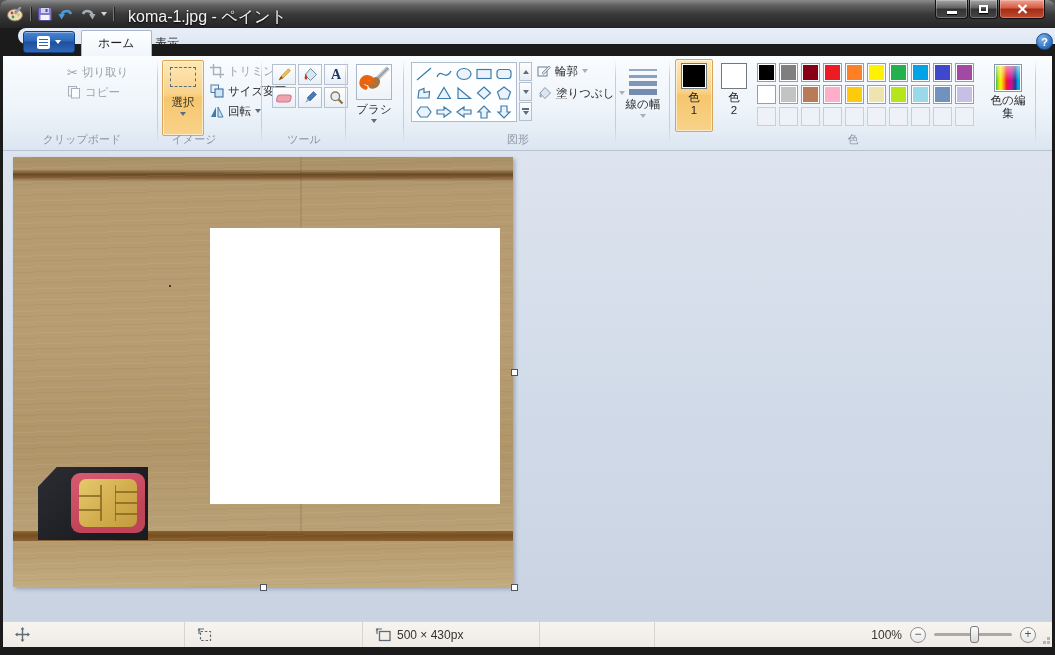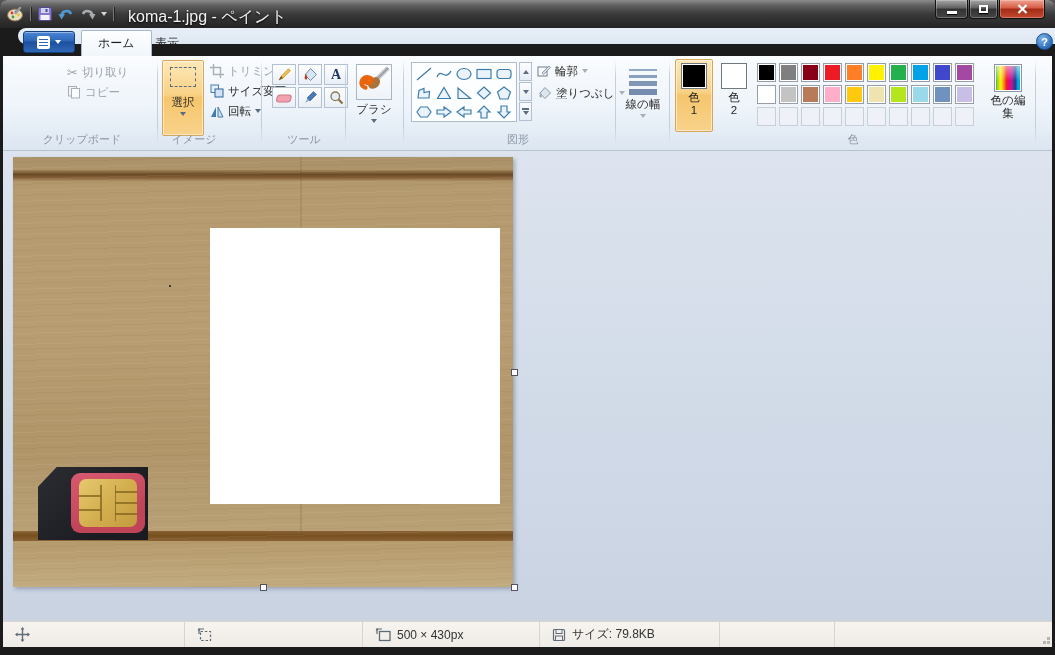--- a/index.html
+++ b/index.html
@@ -495,26 +495,30 @@
       </svg>
     </div>
     <div class="ssec" style="width:177px">
       <svg width="16" height="14" viewBox="0 0 16 14">
         <rect x="4.5" y="3.5" width="10.5" height="9" fill="none" stroke="#5f6b76" stroke-width="1.3"></rect>
         <path d="M2 6 V1 H7" fill="none" stroke="#5f6b76" stroke-width="1.2"></path>
         <path d="M2 0 L.6 2.4 H3.4 Z" fill="#5f6b76"></path>
       </svg>
       <span>500 × 430px</span>
     </div>
-    <div class="ssec" style="width:180px">
-      <svg width="14" height="14" viewBox="0 0 14 14">
-        <rect x="1.5" y="1.5" width="11" height="11" rx="1" fill="none" stroke="#5f6b76" stroke-width="1.2"></rect>
-        <rect x="4" y="1.5" width="6" height="4" fill="none" stroke="#5f6b76" stroke-width="1"></rect>
-        <rect x="3.5" y="8" width="7" height="4.5" fill="none" stroke="#5f6b76" stroke-width="1"></rect>
-      </svg>
-      <span>サイズ: 79.8KB</span>
-    </div>
     <div class="ssec" style="width:115px"></div>
+    <div class="zoomwrap">
+      <span>100%</span>
+      <div class="zbtn">
+        <span>−</span>
+      </div>
+      <div class="ztrack">
+        <div class="zthumb"></div>
+      </div>
+      <div class="zbtn">
+        <span>+</span>
+      </div>
+    </div>
     <div class="grip"></div>
   </div>
 
   <div class="abs bottomframe"></div>
 </div>
 
 </body></html>

